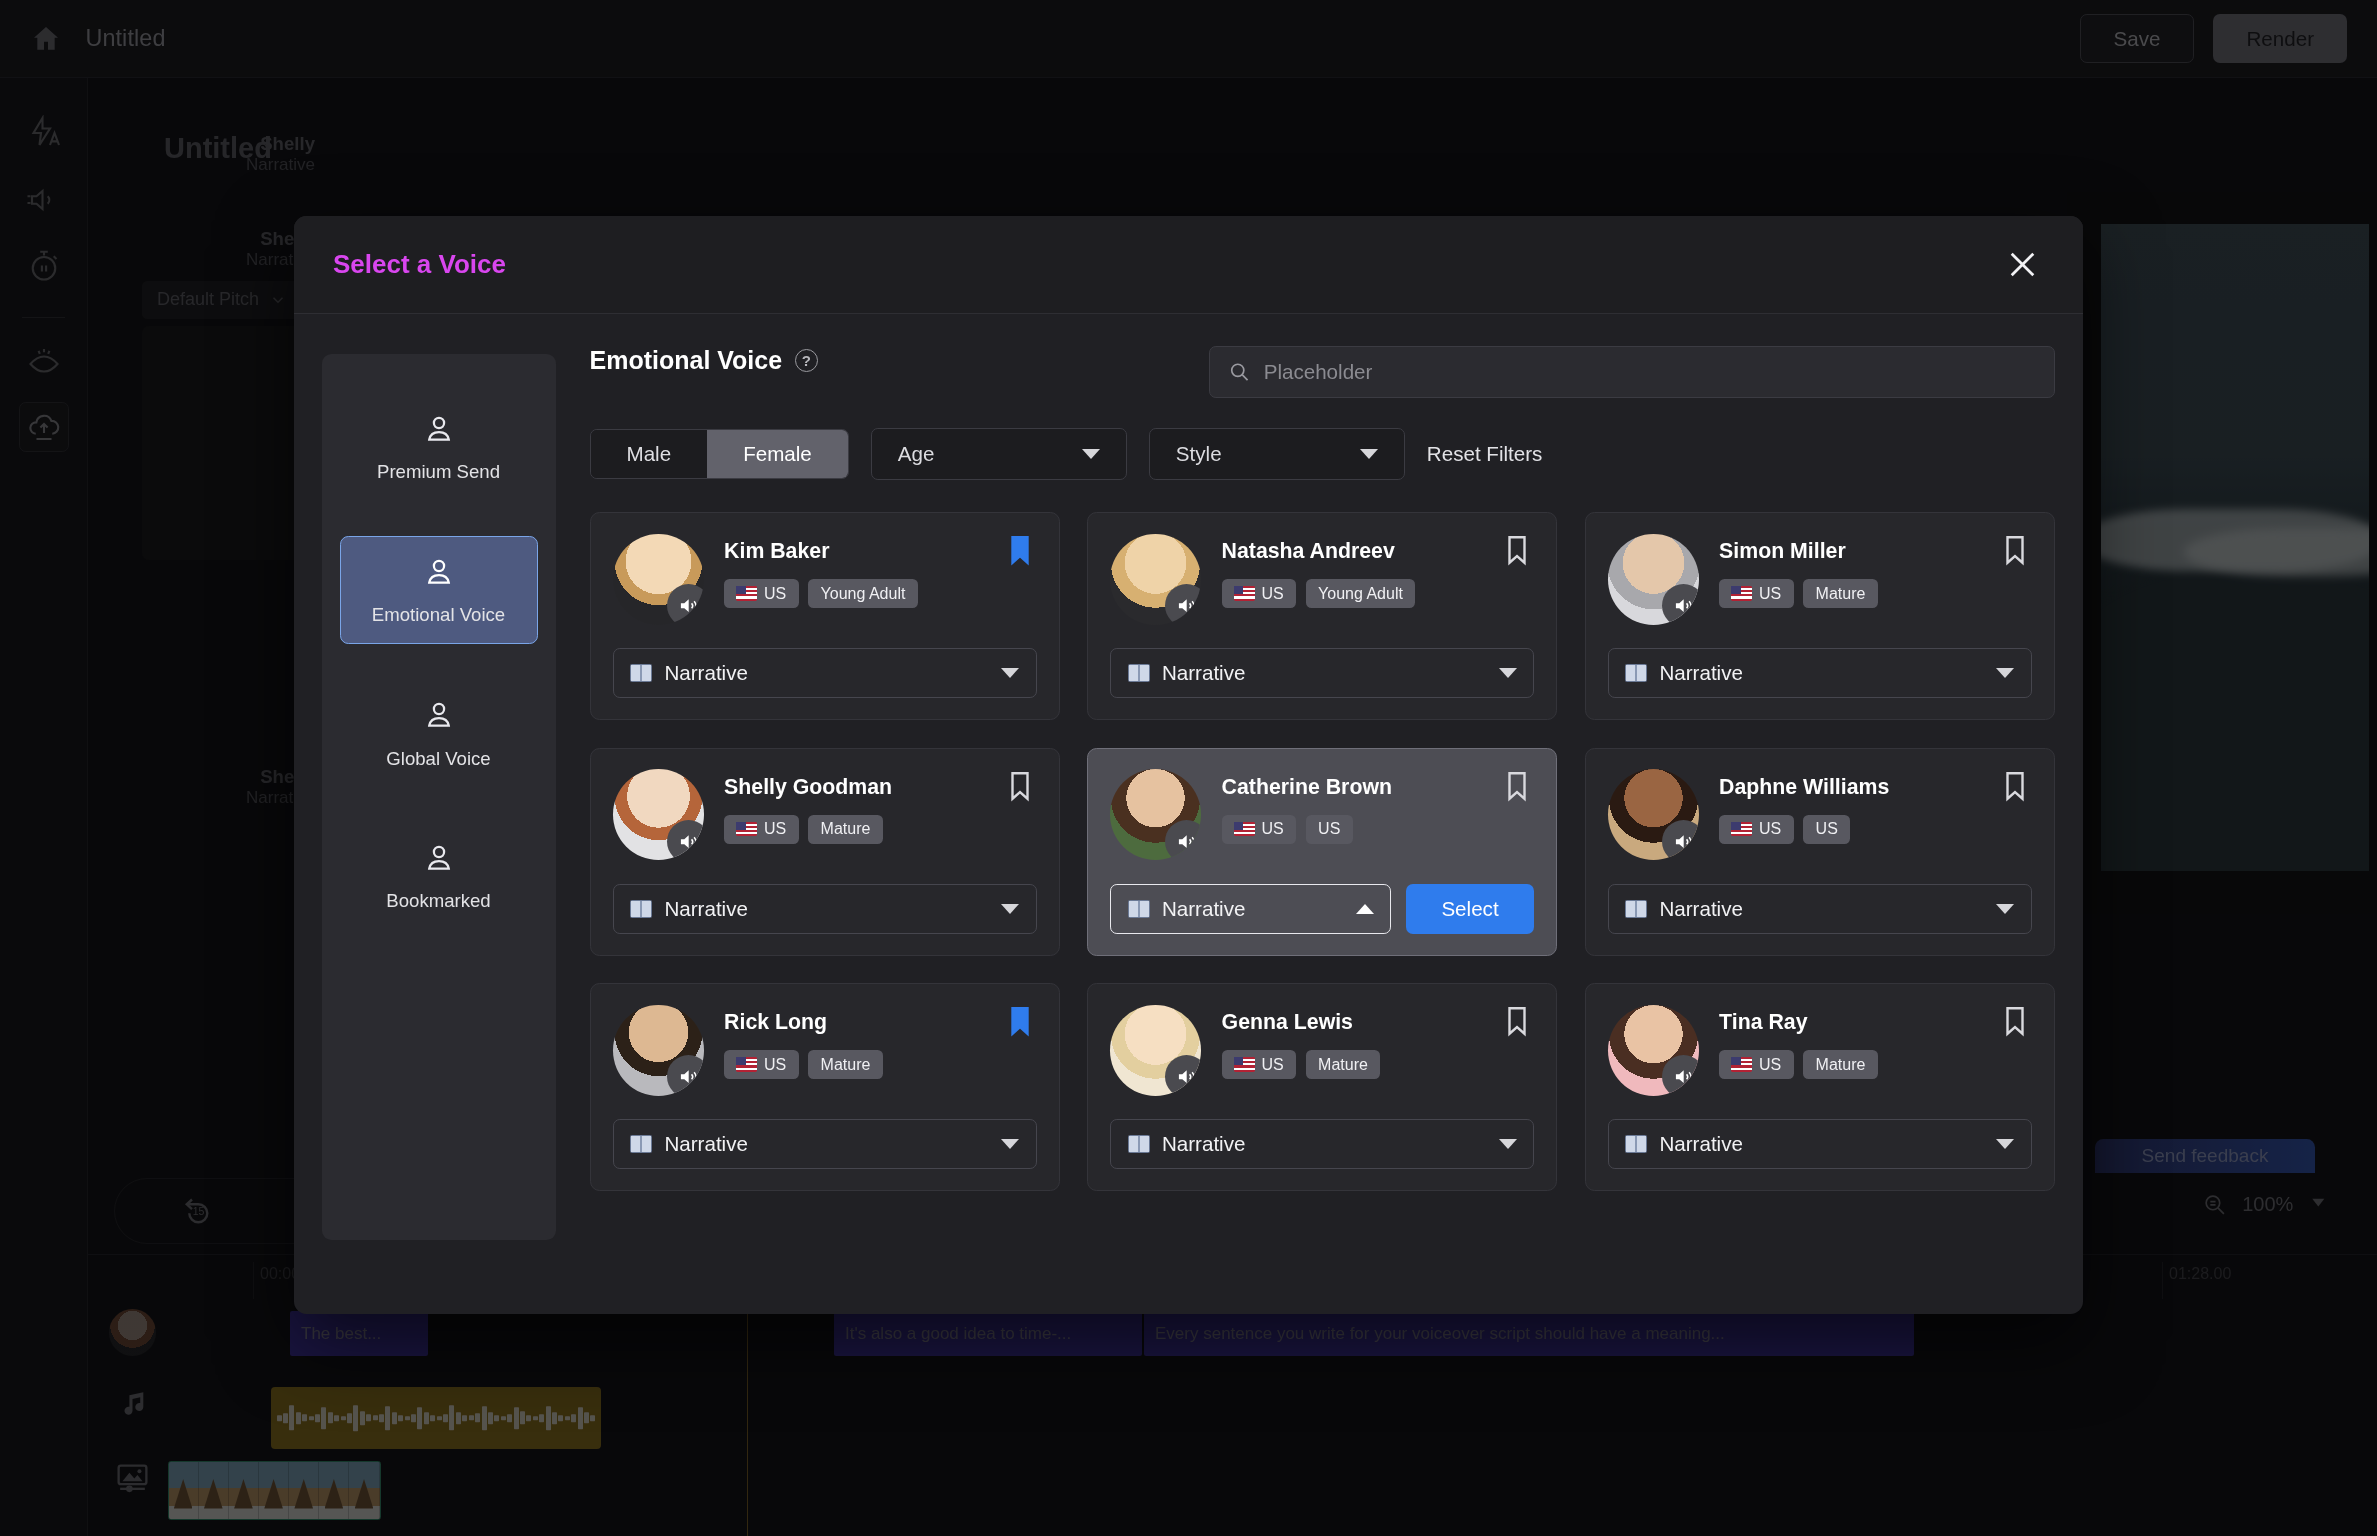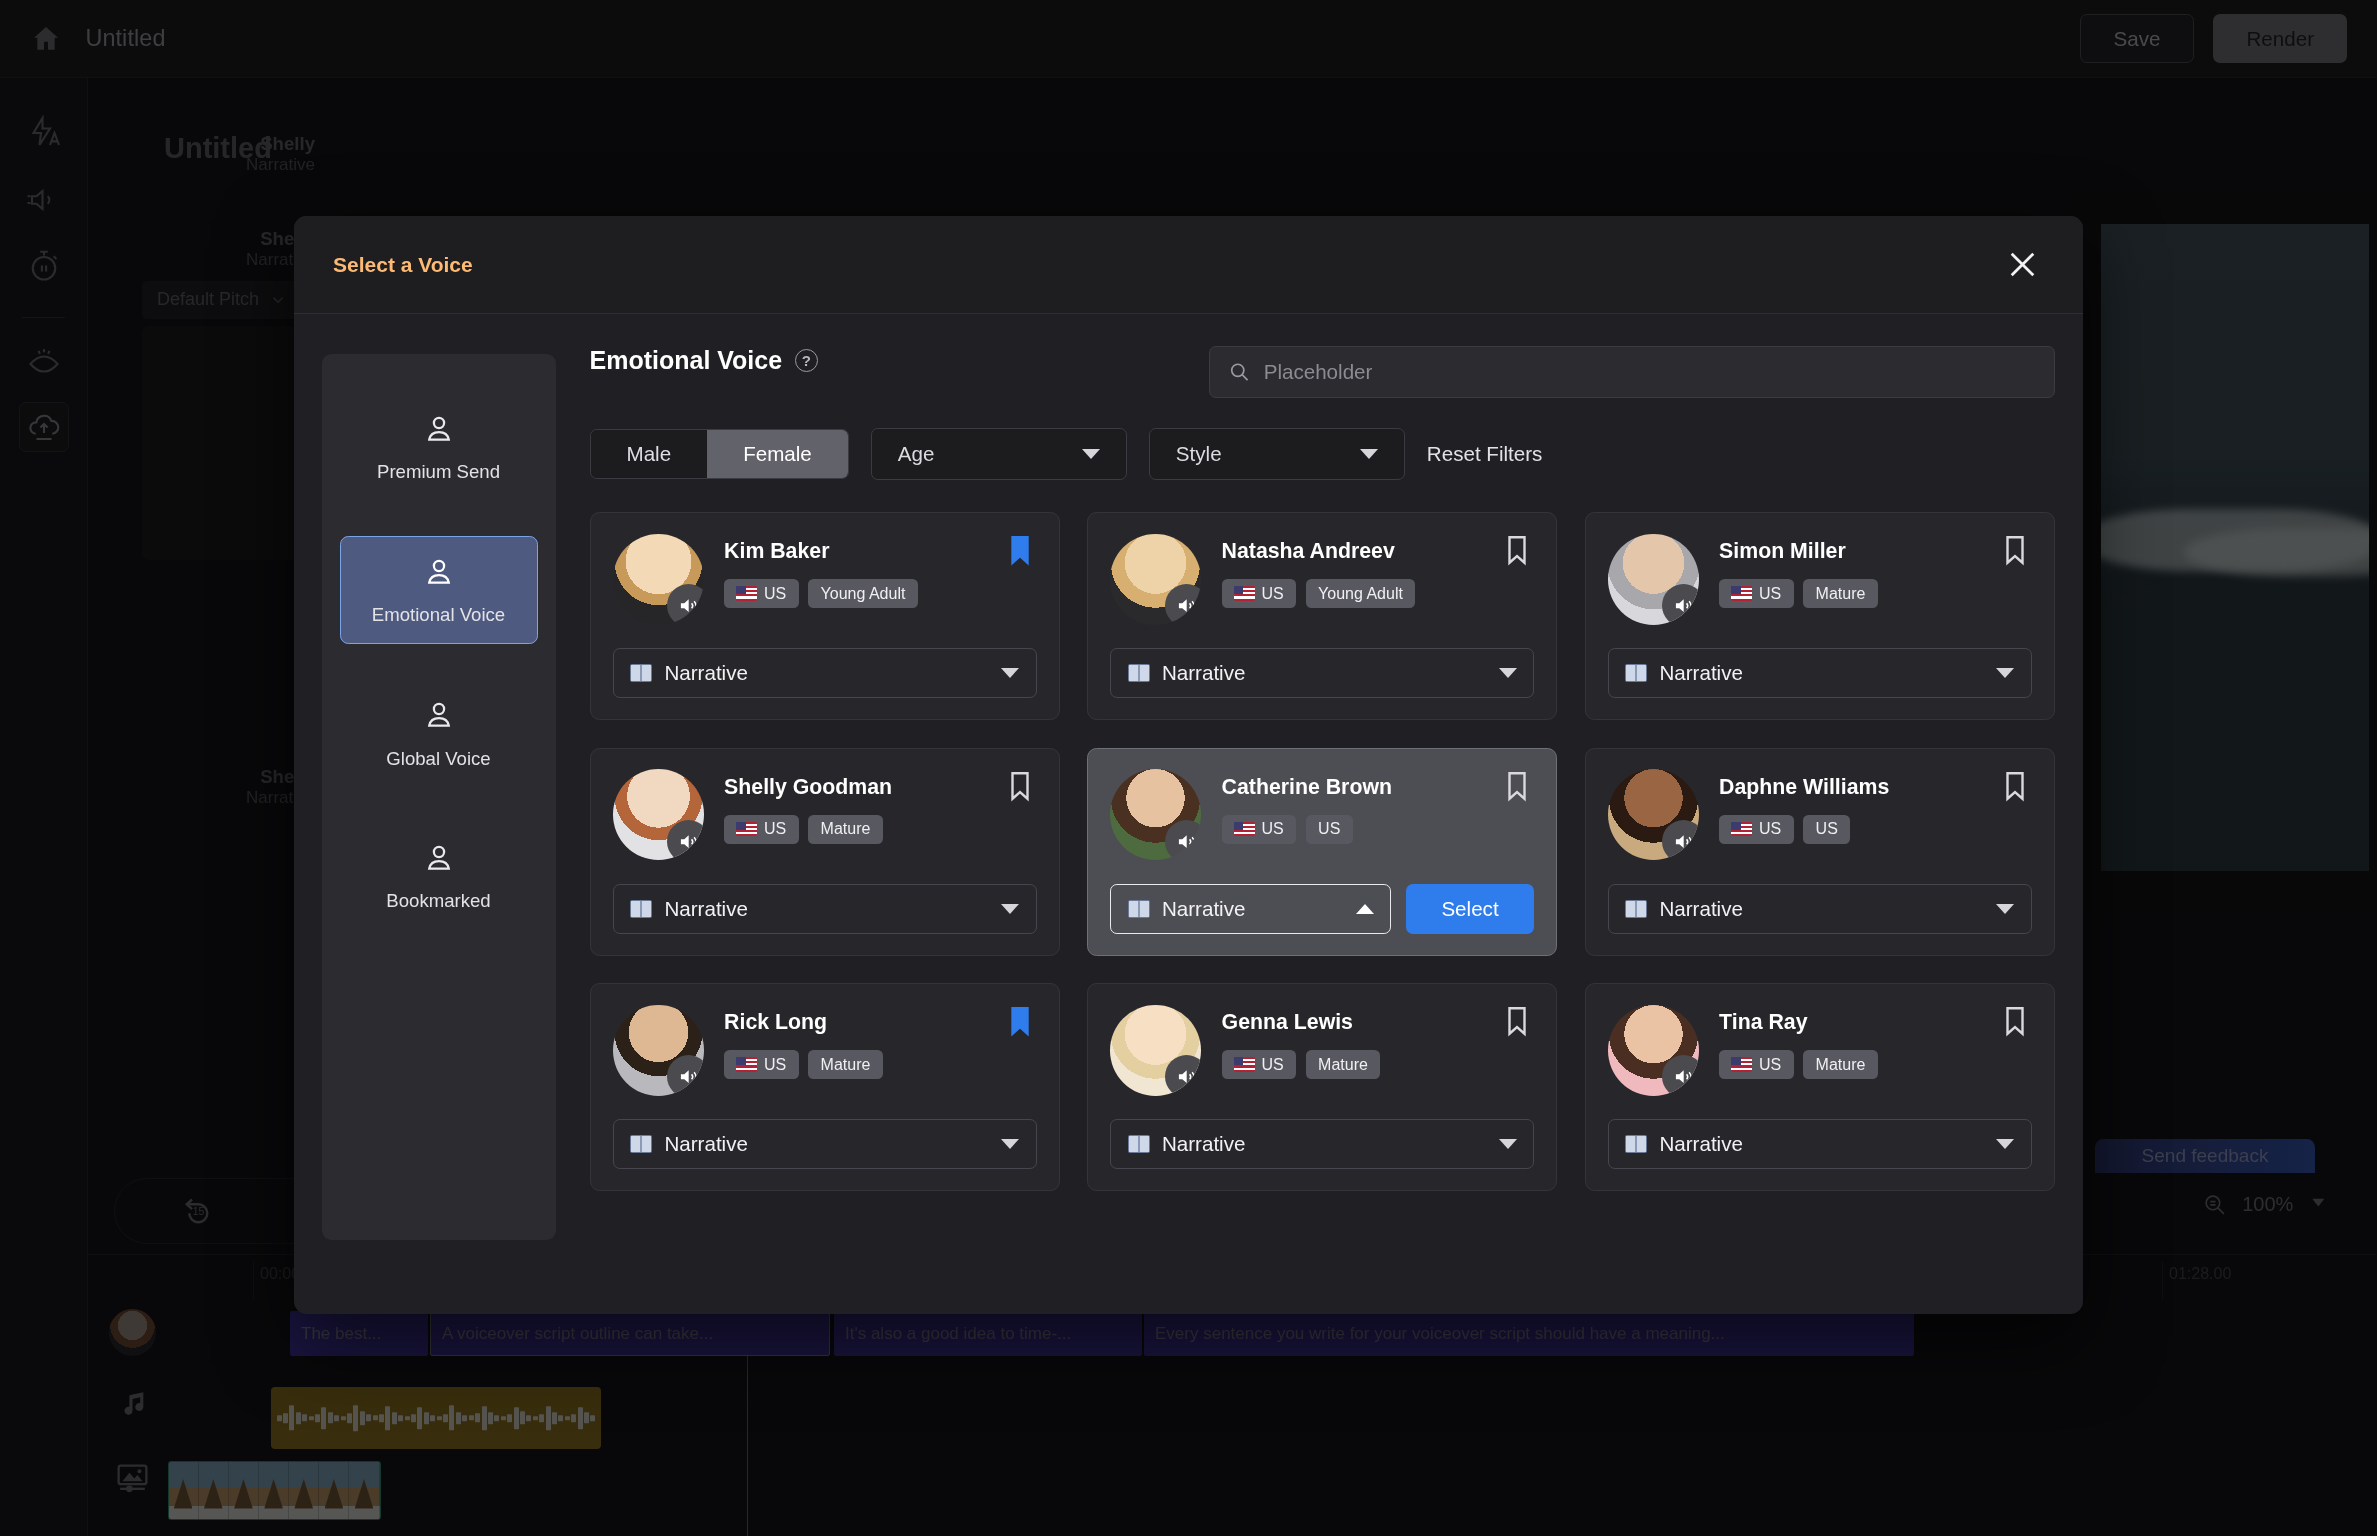--- a/index.html
+++ b/index.html
@@ -120,21 +120,21 @@
   .scrim { position: absolute; inset: 0; background: rgba(6,6,8,.62); }
   .modal {
     position: absolute; left: 294px; top: 216px; width: 1789px; height: 1098px;
     background: #202024; border-radius: 12.4px; box-shadow: 0 27.5px 76px rgba(0,0,0,.62);
     display: flex; flex-direction: column; overflow: hidden;
   }
   .modal-head {
     height: 98px; background: #1e1e21; border-bottom: 0.7px solid #2e2e33;
     display: flex; align-items: center; padding: 0 39px; flex: 0 0 98px;
   }
-  .modal-title { font-size: 21px; font-weight: 700; color: #fdba74; }
+  .modal-title { font-size: 26px; font-weight: 700; color: #d946ef; }
   .close-x { margin-left: auto; width: 43px; height: 43px; display:flex; align-items:center; justify-content:center; }
   .modal-body { flex: 1; display: flex; padding: 0; }
 
   .mside {
     width: 234px; margin: 40px 0 40px 27.5px; background: #2b2b30; border-radius: 9.6px;
     padding: 40px 0 0; flex: 0 0 234px; height: 886px;
   }
   .sitem {
     margin: 0 18px 37px; padding: 16.5px 0; border-radius: 8.3px; text-align: center;
     color: #e3e3e6;
@@ -359,21 +359,20 @@
             <circle cx="10" cy="20" r="1.4"></circle>
           </svg>
       </div>
     </div>
 
     <div class="tracks">
       <div class="playhead" style="left:571px;"></div>
 
       <div class="trow" style="top:15px;height:72px;">
         <div class="clip-text" style="left:110px;width:138px;">The best...</div>
-        <div class="clip-text active" style="left:250px;width:400px;">A voiceover script outline can take...</div>
         <div class="clip-text" style="left:654px;width:308px;">It's also a good idea to time-...</div>
         <div class="clip-text" style="left:964px;width:770px;">Every sentence you write for your voiceover script should have a meaning...</div>
       </div>
 
       <div class="trow" style="top:87px;height:72px;">
         <div class="clip-audio" style="left:91px;width:330px;top:4.1px;">
           <div class="wave" id="wv">
               <div class="wbar" style="height: 20%;"></div>
               <div class="wbar" style="height: 35%;"></div>
               <div class="wbar" style="height: 90%;"></div>

